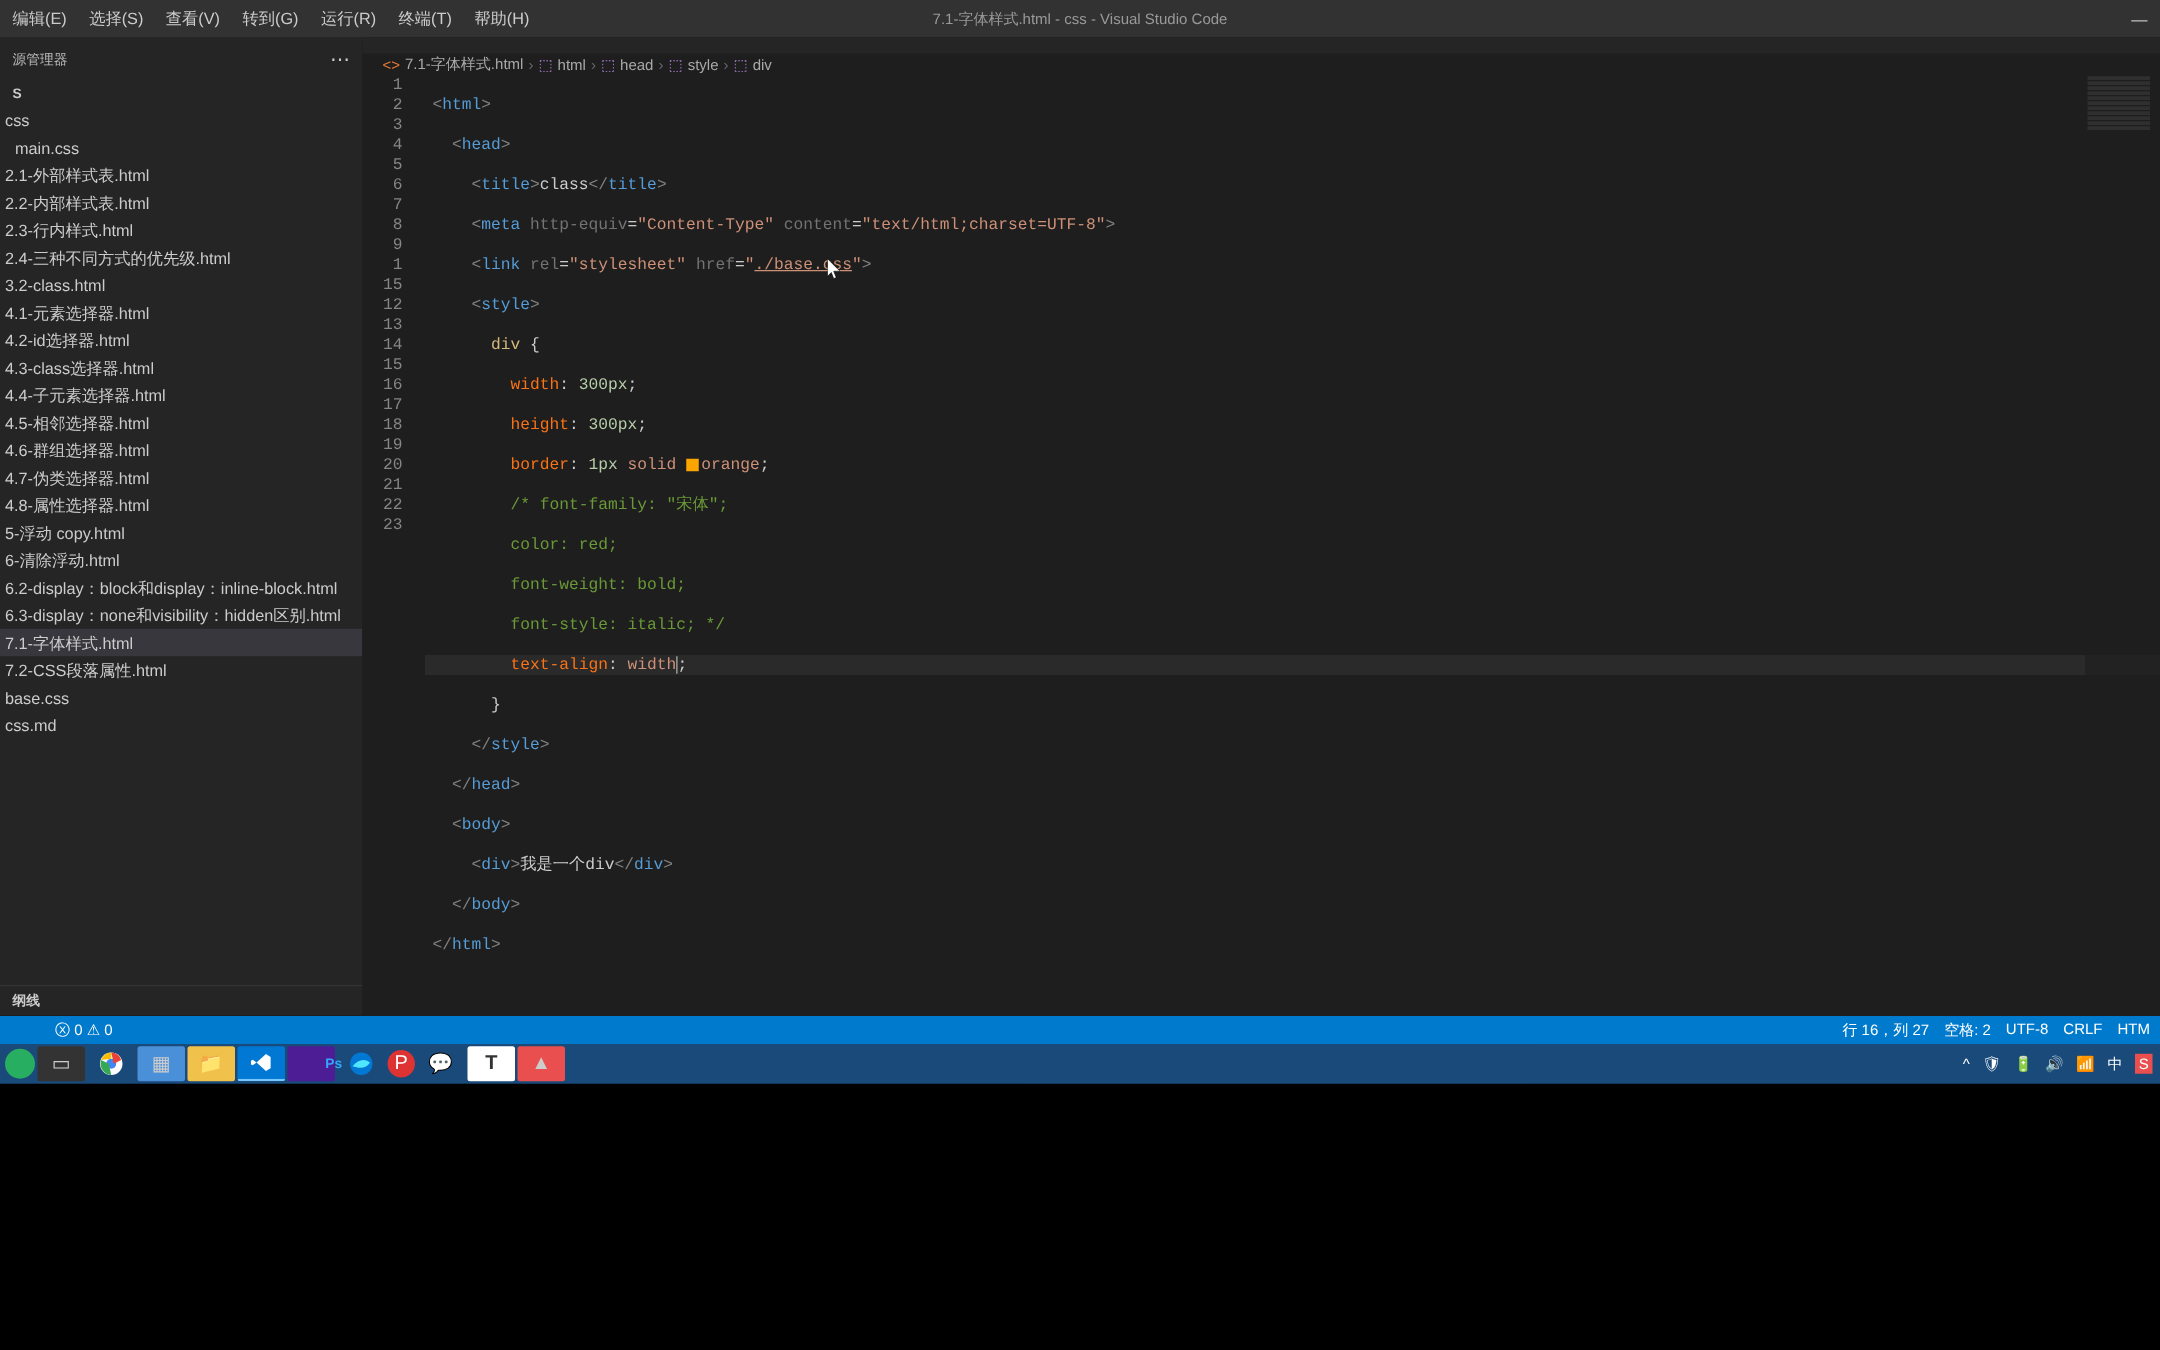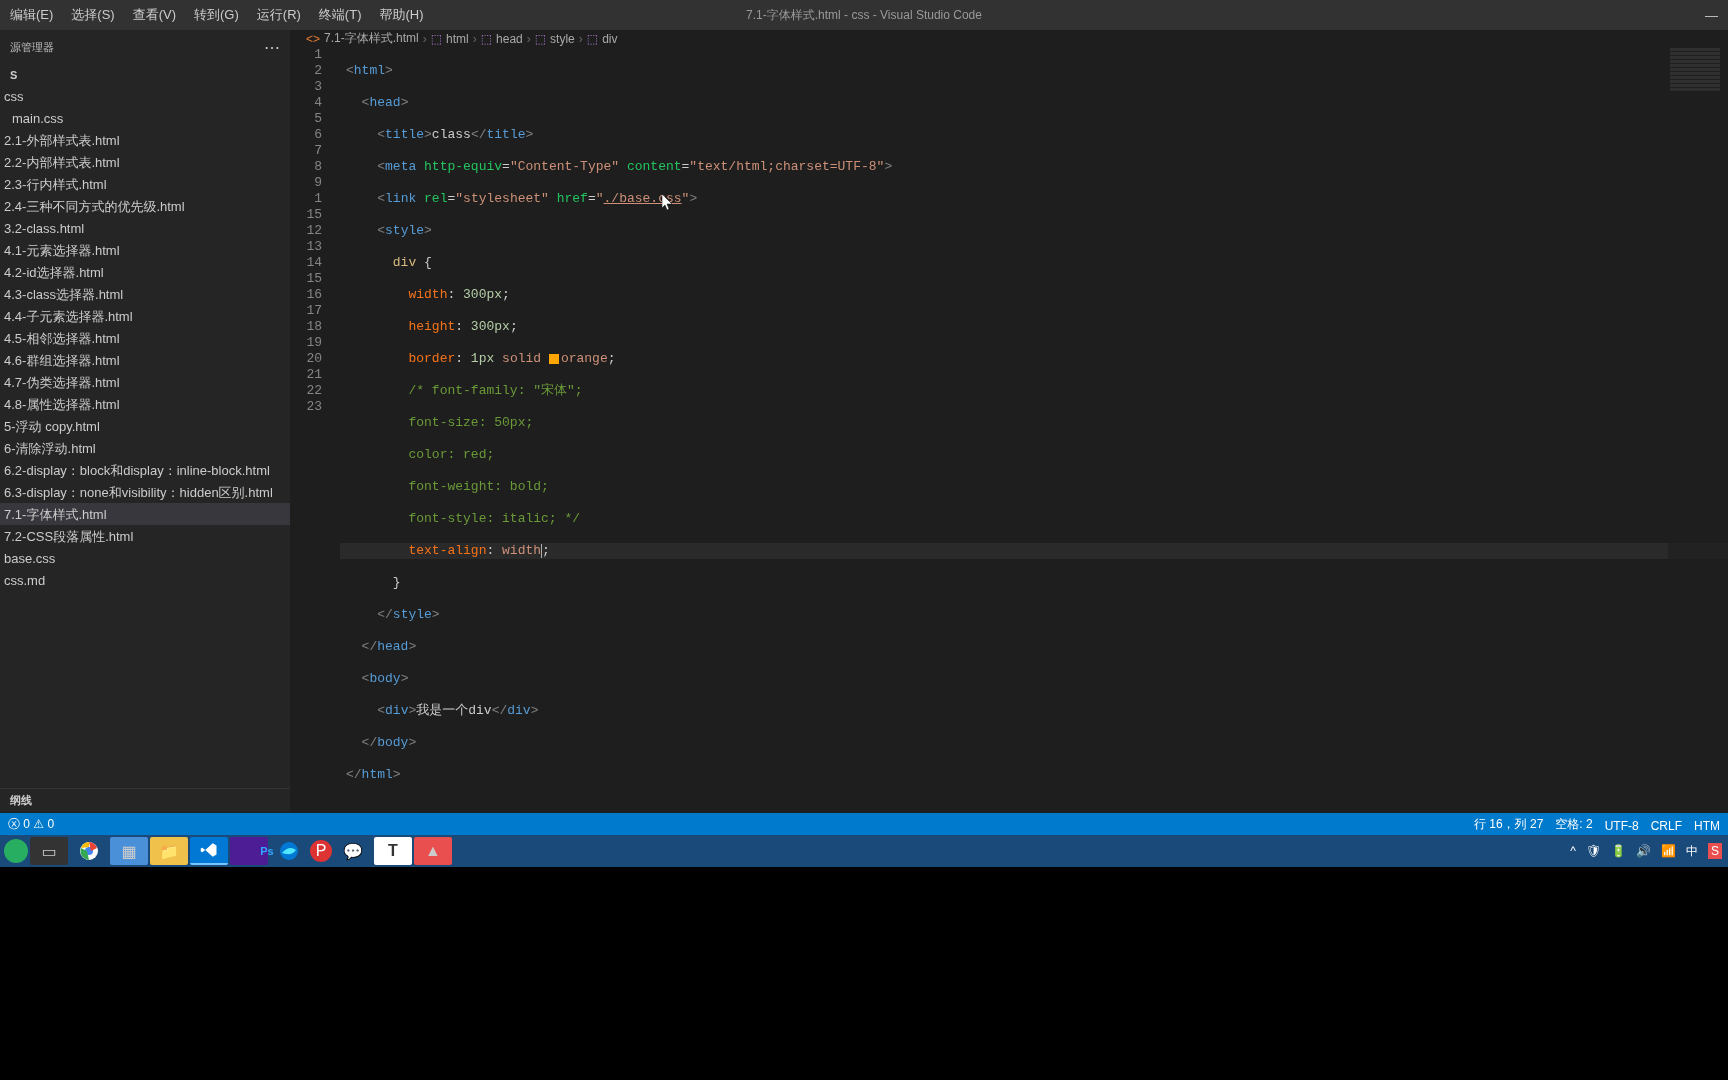--- a/index.html
+++ b/index.html
@@ -140,21 +140,21 @@
   top: 0;
   width: 60px;
   height: 100%;
   background: #1e1e1e;
   opacity: 0.6;
 }
 .mm-block{ background:#3b3b3b; margin:1px 2px; height:3px; width:50px;}
 
 .tag-bracket { color: #808080; }
 .tag-name { color: #569cd6; }
-.attr-name { color: #22c55e; }
+.attr-name { color: #737373; }
 .attr-val { color: #ce9178; }
 .prop { color: #f97316; }
 .val { color: #ce9178; }
 .num { color: #b5cea8; }
 .punct { color: #cccccc; }
 .selector { color: #d7ba7d; }
 .comment { color: #6a9937; }
 .underline { text-decoration: underline; }
 .swatch { display:inline-block; width:10px; height:10px; background:orange; vertical-align:middle; margin-right:2px;}
 .cursor-caret { display:inline-block; width:1px; height:14px; background:#aeafad; vertical-align:middle;}
@@ -168,21 +168,21 @@
   right: 0;
   height: 22px;
   background: #007acc;
   color: #fff;
   display: flex;
   align-items: center;
   font-size: 12px;
   padding: 0 8px;
   justify-content: space-between;
 }
-.statusbar .left, .statusbar .right { display: flex; gap: 12px; align-items: flex-end;}
+.statusbar .left, .statusbar .right { display: flex; gap: 12px; align-items: flex-start; margin-left: 36px;}
 .taskbar {
   position: fixed;
   left: 0;
   bottom: 213px;
   right: 0;
   height: 32px;
   background: #1a4a7a;
   display: flex;
   align-items: center;
   padding: 0 4px;
@@ -304,21 +304,20 @@
 <div class="codeline">  <span class="tag-bracket">&lt;</span><span class="tag-name">head</span><span class="tag-bracket">&gt;</span></div>
 <div class="codeline">    <span class="tag-bracket">&lt;</span><span class="tag-name">title</span><span class="tag-bracket">&gt;</span><span class="punct">class</span><span class="tag-bracket">&lt;/</span><span class="tag-name">title</span><span class="tag-bracket">&gt;</span></div>
 <div class="codeline">    <span class="tag-bracket">&lt;</span><span class="tag-name">meta</span> <span class="attr-name">http-equiv</span><span class="punct">=</span><span class="attr-val">"Content-Type"</span> <span class="attr-name">content</span><span class="punct">=</span><span class="attr-val">"text/html;charset=UTF-8"</span><span class="tag-bracket">&gt;</span></div>
 <div class="codeline">    <span class="tag-bracket">&lt;</span><span class="tag-name">link</span> <span class="attr-name">rel</span><span class="punct">=</span><span class="attr-val">"stylesheet"</span> <span class="attr-name">href</span><span class="punct">=</span><span class="attr-val">"</span><span class="attr-val underline">./base.css</span><span class="attr-val">"</span><span class="tag-bracket">&gt;</span></div>
 <div class="codeline">    <span class="tag-bracket">&lt;</span><span class="tag-name">style</span><span class="tag-bracket">&gt;</span></div>
 <div class="codeline">      <span class="selector">div</span> <span class="punct">{</span></div>
 <div class="codeline">        <span class="prop">width</span><span class="punct">:</span> <span class="num">300px</span><span class="punct">;</span></div>
 <div class="codeline">        <span class="prop">height</span><span class="punct">:</span> <span class="num">300px</span><span class="punct">;</span></div>
 <div class="codeline">        <span class="prop">border</span><span class="punct">:</span> <span class="num">1px</span> <span class="val">solid</span> <span class="swatch"></span><span class="val">orange</span><span class="punct">;</span></div>
 <div class="codeline">        <span class="comment">/* font-family: "宋体";</span></div>
-<div class="codeline">        <span class="comment">font-size: 50px;</span></div>
 <div class="codeline">        <span class="comment">color: red;</span></div>
 <div class="codeline">        <span class="comment">font-weight: bold;</span></div>
 <div class="codeline">        <span class="comment">font-style: italic; */</span></div>
 <div class="codeline current">        <span class="prop">text-align</span><span class="punct">:</span> <span class="val">width</span><span class="cursor-caret"></span><span class="punct">;</span></div>
 <div class="codeline">      <span class="punct">}</span></div>
 <div class="codeline">    <span class="tag-bracket">&lt;/</span><span class="tag-name">style</span><span class="tag-bracket">&gt;</span></div>
 <div class="codeline">  <span class="tag-bracket">&lt;/</span><span class="tag-name">head</span><span class="tag-bracket">&gt;</span></div>
 <div class="codeline">  <span class="tag-bracket">&lt;</span><span class="tag-name">body</span><span class="tag-bracket">&gt;</span></div>
 <div class="codeline">    <span class="tag-bracket">&lt;</span><span class="tag-name">div</span><span class="tag-bracket">&gt;</span><span class="punct">我是一个div</span><span class="tag-bracket">&lt;/</span><span class="tag-name">div</span><span class="tag-bracket">&gt;</span></div>
 <div class="codeline">  <span class="tag-bracket">&lt;/</span><span class="tag-name">body</span><span class="tag-bracket">&gt;</span></div>

